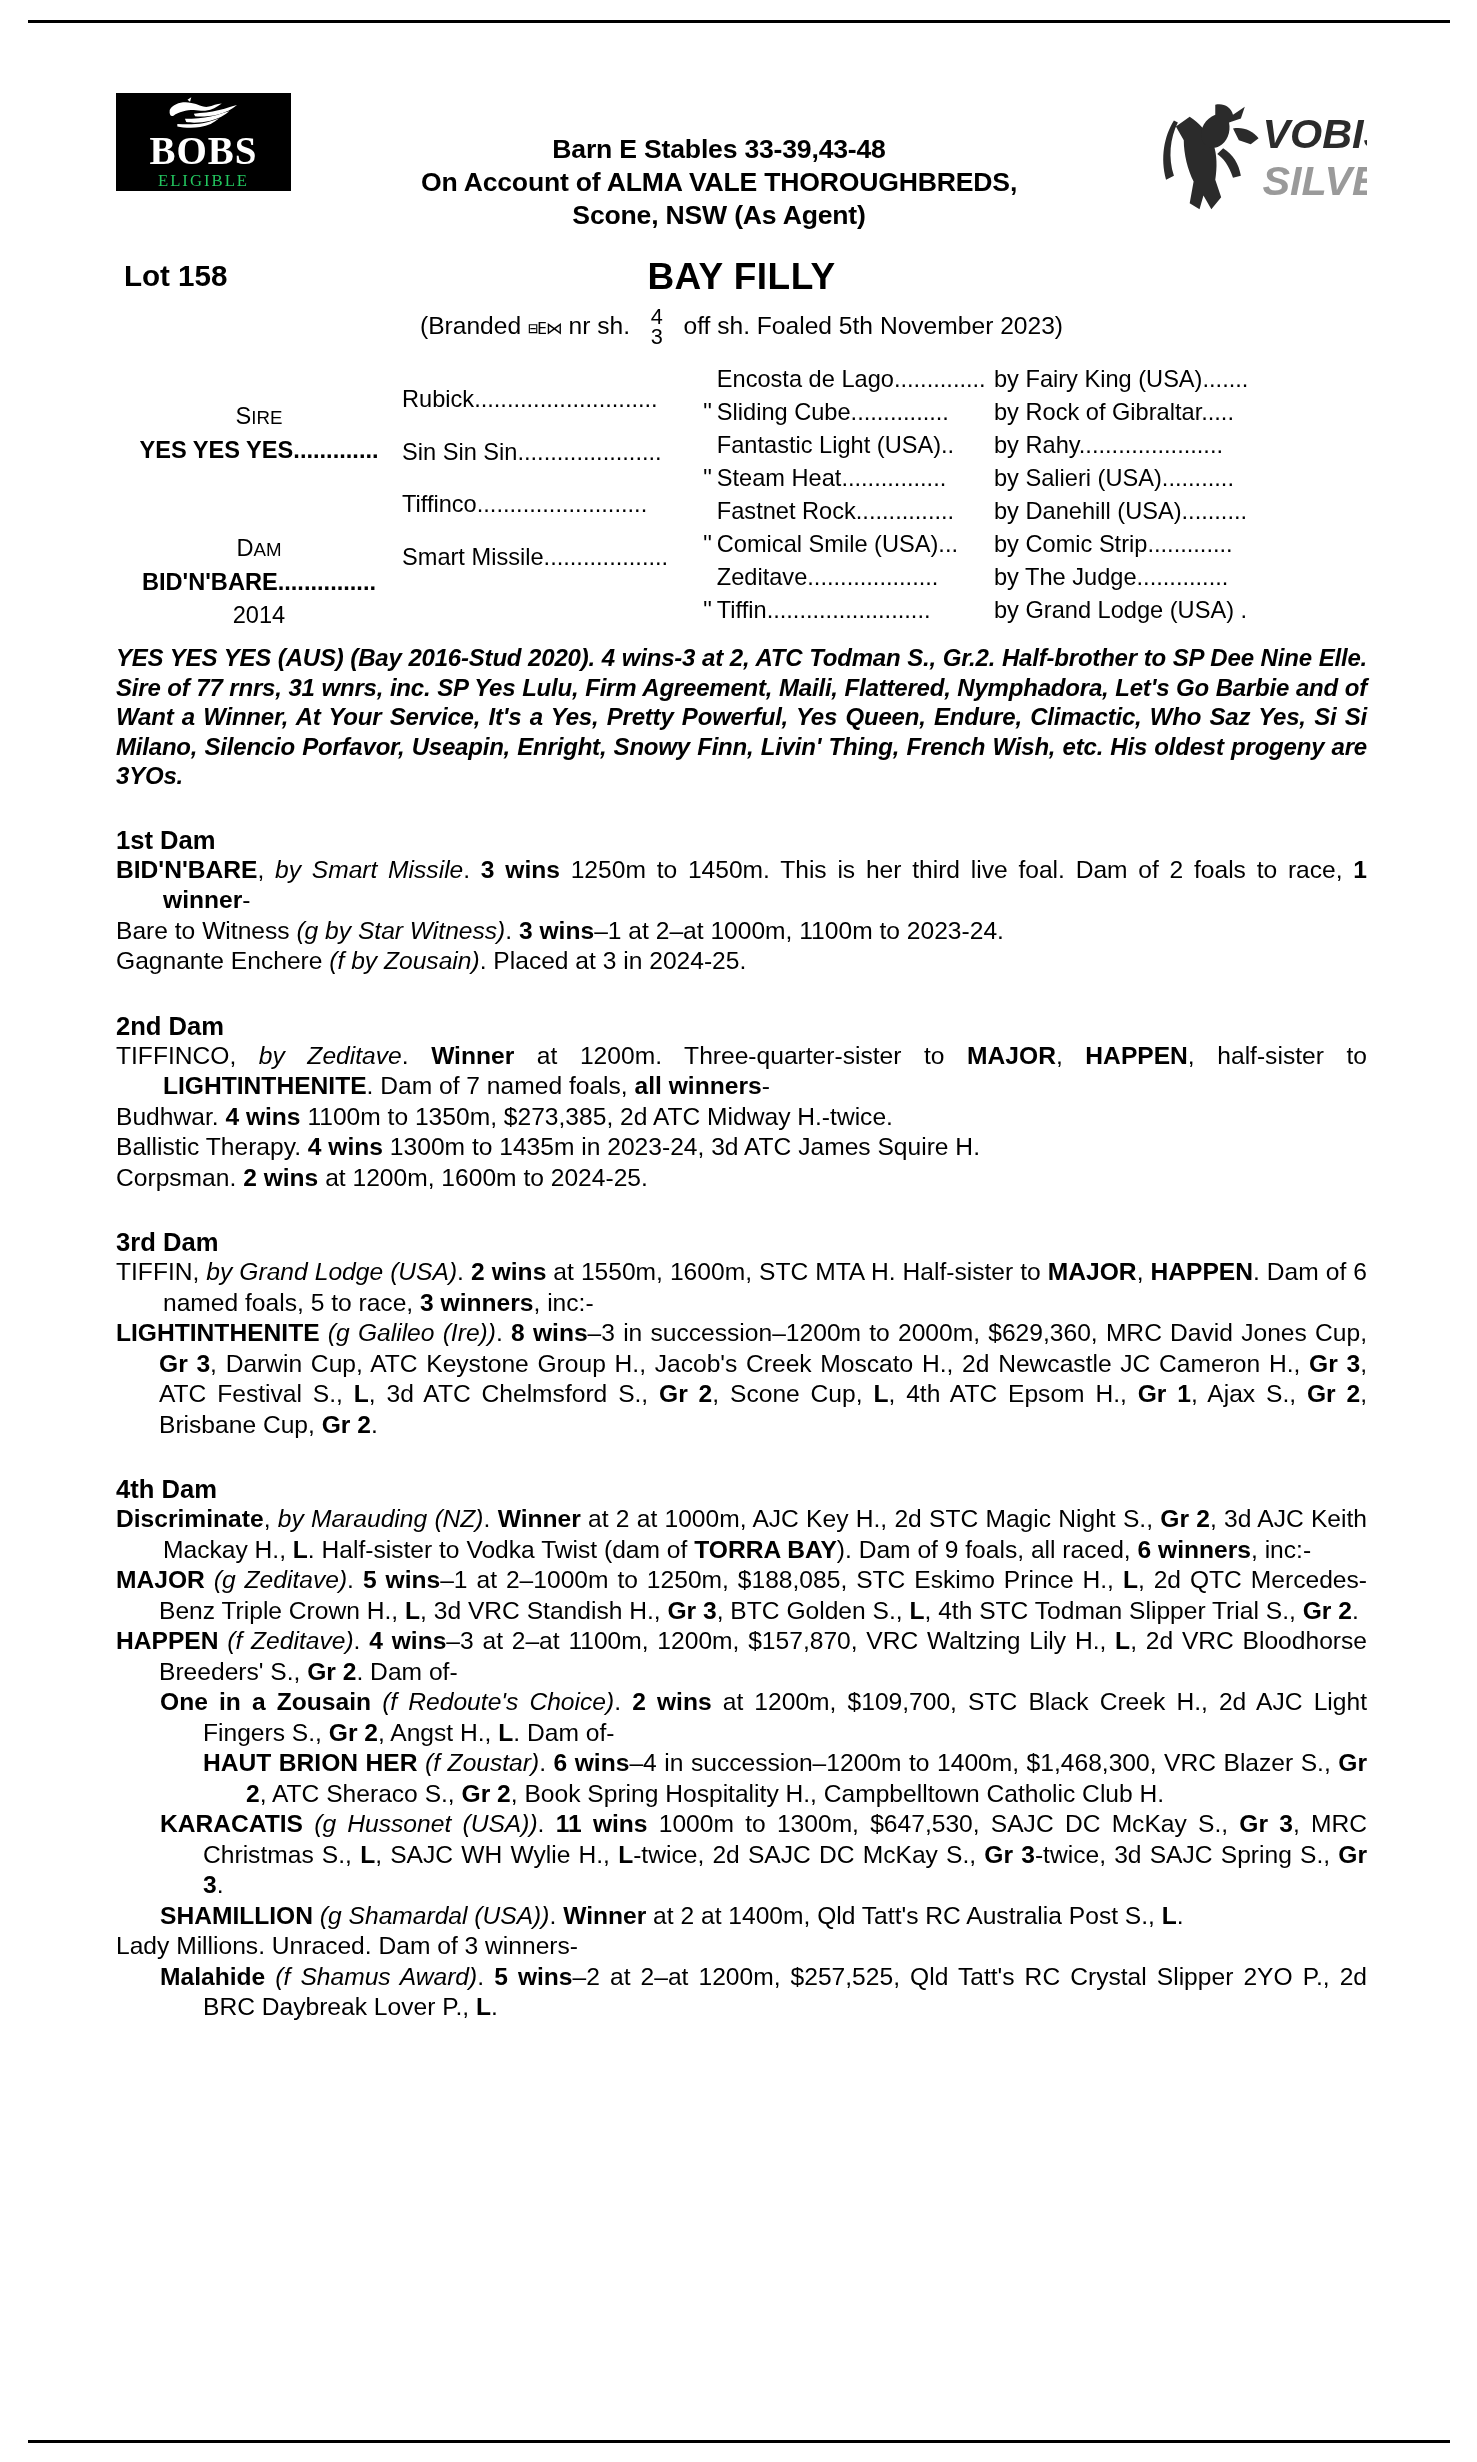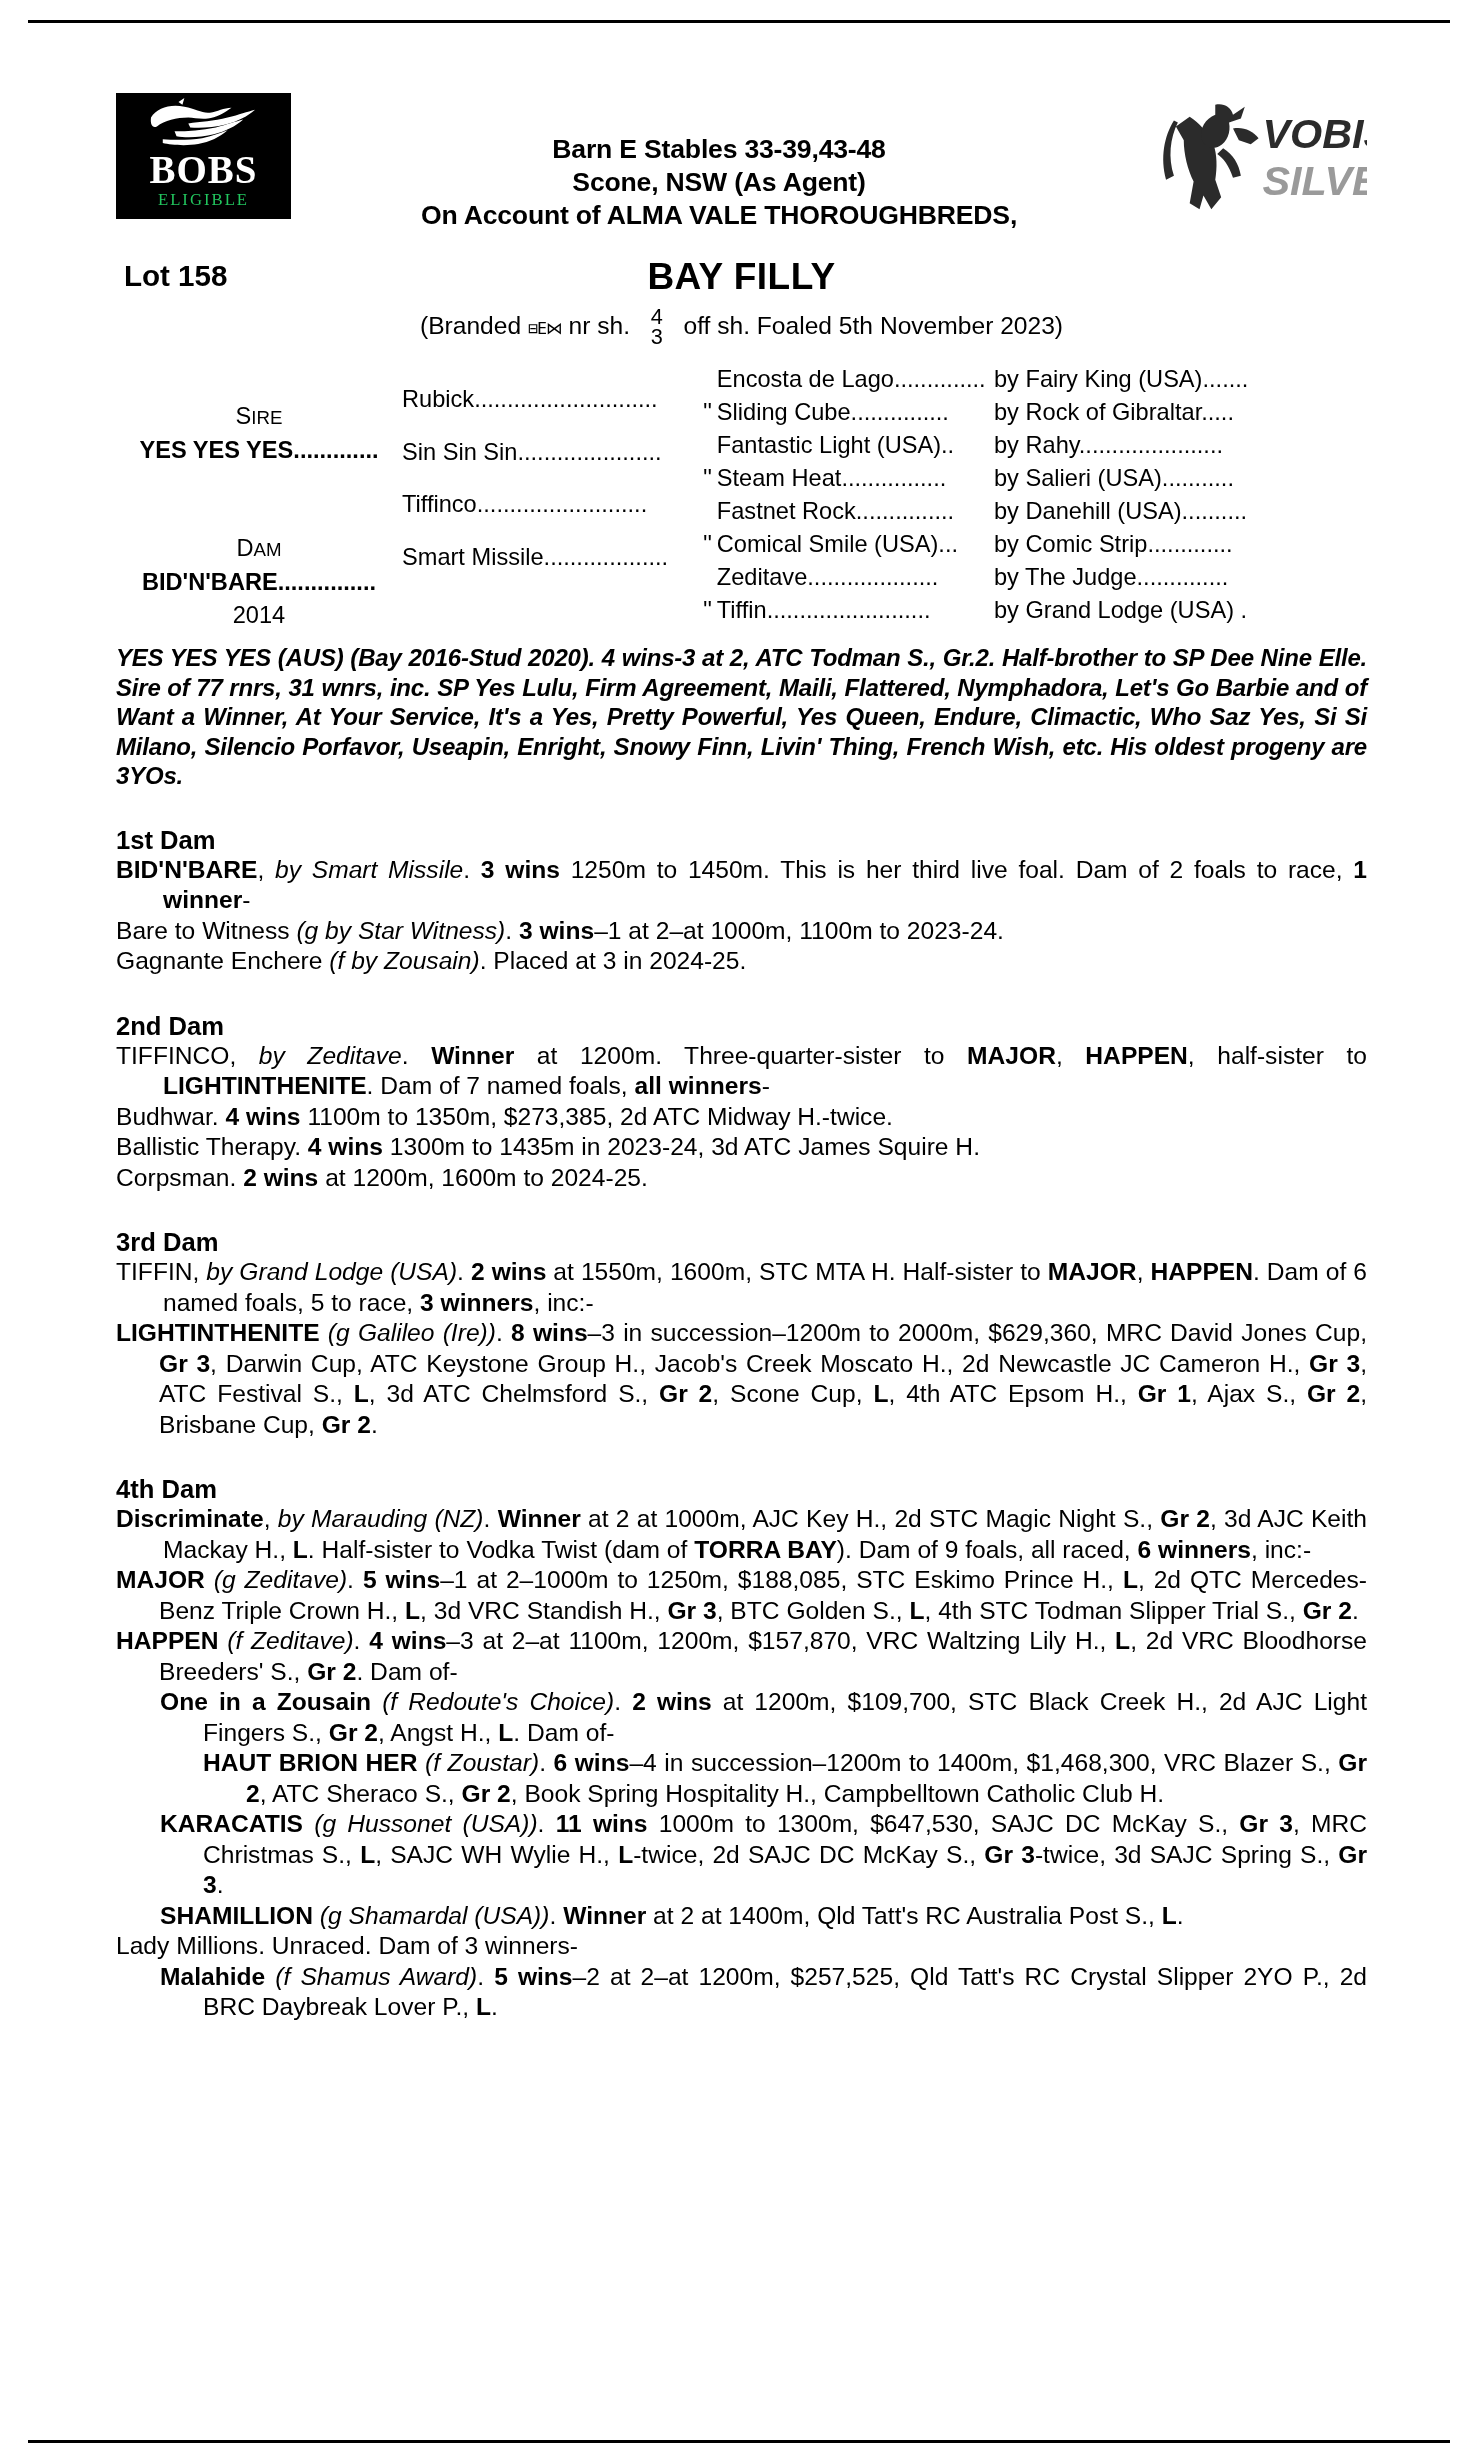--- a/index.html
+++ b/index.html
@@ -22,21 +22,21 @@
   }
   .rule.top { top:19.7px; }
   .rule.bottom { bottom:19.7px; }
 
   .content { position:absolute; left:116px; top:85px; width:1251px; }
 
   
   .headband { position:relative; height:150px; }
   .bobs {
     position:absolute; left:0; top:7.9px;
-    width:175px; height:126px;
+    width:175px; height:98px;
     background:#000;
     display:flex; flex-direction:column;
     align-items:center; justify-content:flex-start;
     padding-top:3px; box-sizing:border-box;
   }
   .bobs .horse { width:118px; height:53px; display:block; }
   .bobs .bobs-word {
     color:#fff; font-family:"Liberation Serif", serif;
     font-size:39px; font-weight:700; line-height:41px;
     letter-spacing:1px;
@@ -149,22 +149,22 @@
           <path fill="#ffffff" d="M44 28 C56 26 70 26 84 22 C96 19 104 16 112 14 C104 21 94 26 82 29 C70 32 56 33 46 32 Z"></path>
           <path fill="#ffffff" d="M30 36 C44 36 58 35 72 32 C84 29 92 26 100 24 C92 31 82 36 70 39 C58 42 42 43 32 41 Z"></path>
           <path fill="#ffffff" d="M18 44 C30 45 46 45 58 43 C68 41 76 38 84 35 C76 42 66 47 54 49 C42 51 26 50 18 48 Z"></path>
         </svg>
         <span class="bobs-word">BOBS</span>
         <span class="bobs-sub">ELIGIBLE</span>
       </div>
 
       <div class="headlines">
         <div>Barn E Stables 33-39,43-48</div>
+        <div>On Account of ALMA VALE THOROUGHBREDS,</div>
         <div>Scone, NSW (As Agent)</div>
-        <div>On Account of ALMA VALE THOROUGHBREDS,</div>
       </div>
 
       <div class="vobis">
         <svg viewBox="0 0 210 128">
           <g fill="#2b2b2b">
             <path d="M30 24 C40 30 48 40 54 52 C58 62 58 76 56 88 L62 106 L52 118 L44 104 L40 118 L30 112 L34 90 C28 78 24 62 24 48 L16 34 Z"></path>
             <path d="M56 12 C64 10 72 14 74 22 L86 14 L82 26 L70 30 C72 40 68 50 60 54 C52 58 44 54 42 46 C40 36 46 26 56 22 Z"></path>
             <path d="M74 36 C84 34 94 38 100 46 L92 52 L80 48 Z"></path>
             <path d="M18 30 C10 46 8 66 14 84 L6 88 C0 66 4 44 14 28 Z"></path>
             <path d="M64 56 C74 62 80 72 82 84 L74 86 C70 74 64 66 58 62 Z"></path>

